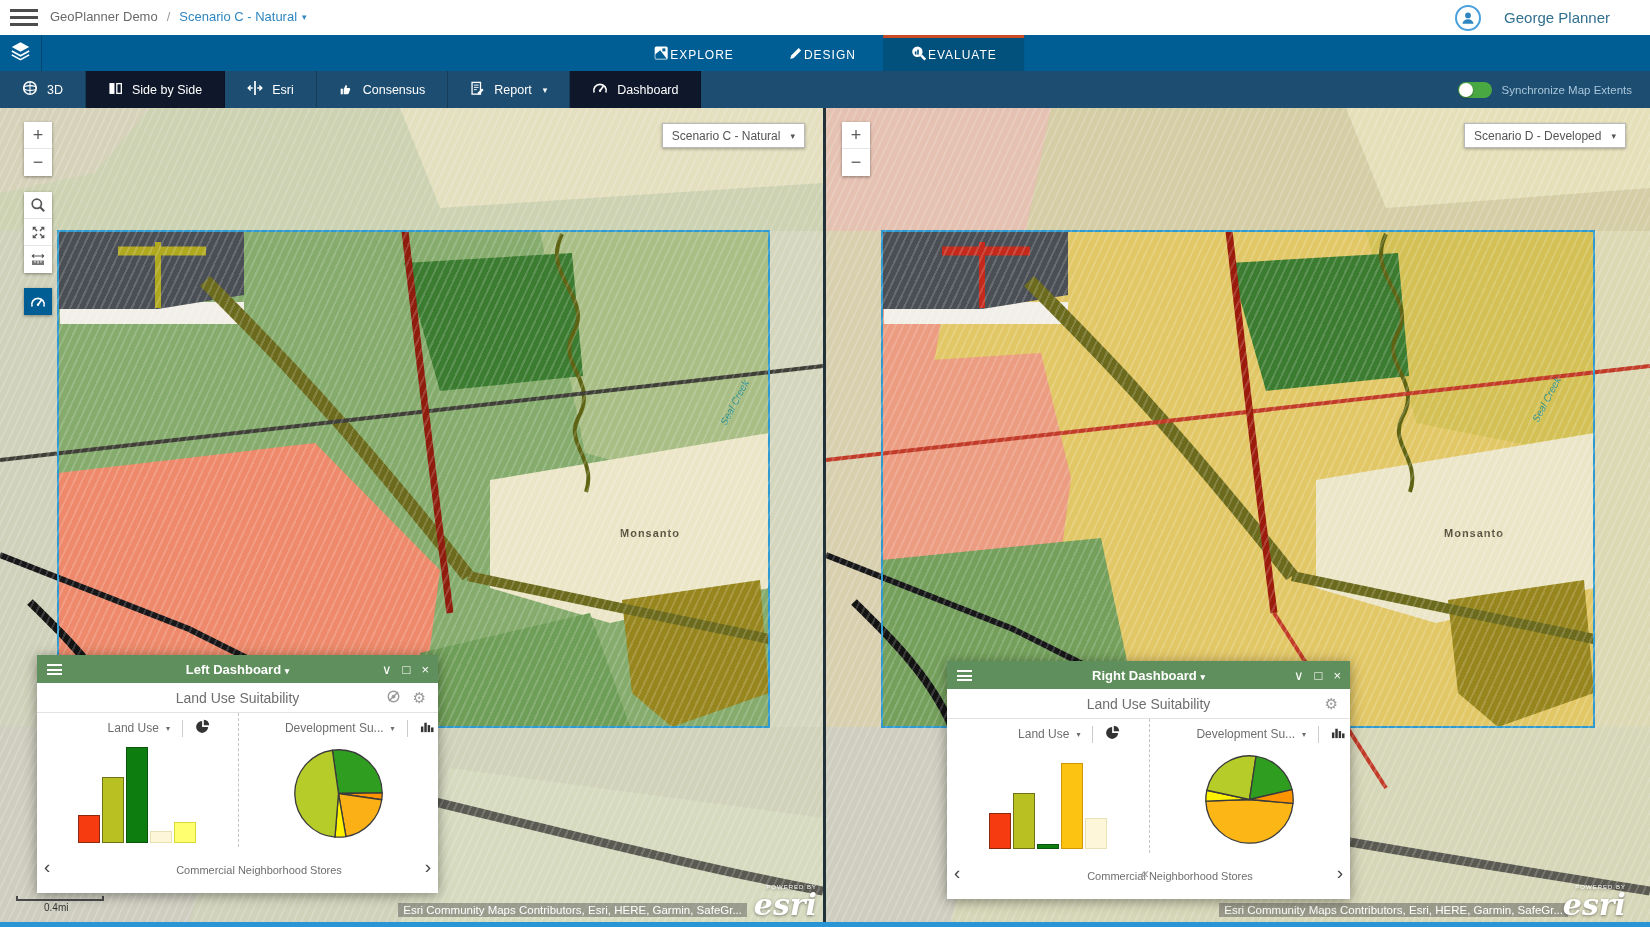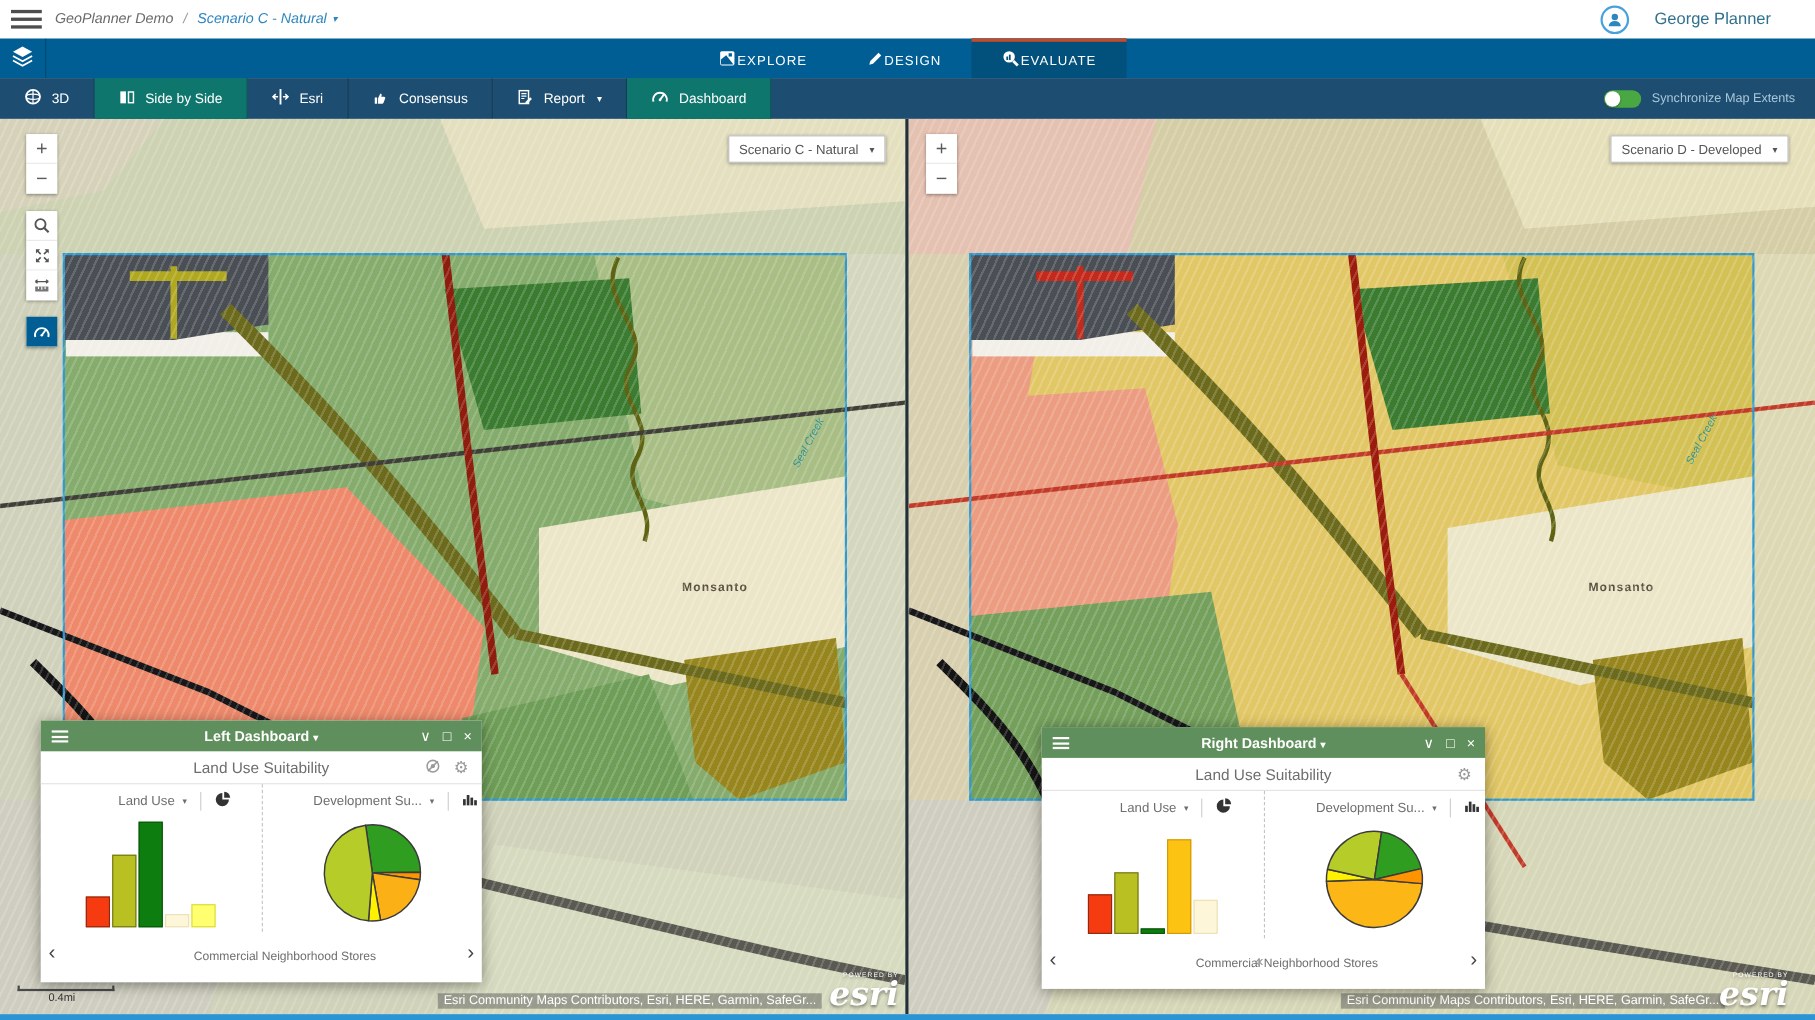--- a/index.html
+++ b/index.html
@@ -5,38 +5,38 @@
   * { box-sizing: border-box; }
   html,body { margin:0; padding:0; }
   body {
     width:1650px; height:927px; position:relative; overflow:hidden;
     font-family:"Liberation Sans", sans-serif; background:#fff;
   }
   
   .header { position:absolute; top:0; left:0; right:0; height:35px; background:#fff; z-index:30; }
   .hamburger { position:absolute; left:10px; top:9px; width:28px; height:18px; cursor:pointer; }
   .hamburger div { height:3px; background:#4d4d4d; margin-bottom:4px; }
-  .breadcrumb { position:absolute; left:50px; top:0; height:33px; display:flex; align-items:center; gap:9px; font-size:13px;font-style:italic; }
+  .breadcrumb { position:absolute; left:50px; top:0; height:33px; display:flex; align-items:center; gap:9px; font-size:13px; }
   .bc-app { color:#6a6a6a; }
   .bc-sep { color:#9a9a9a; }
   .bc-scenario { color:#2e86c1; display:flex; align-items:center; gap:5px; cursor:pointer; }
   .bc-caret { font-size:9px; }
   .userchip { position:absolute; right:40px; top:0; height:35px; display:flex; align-items:center; gap:23px; cursor:pointer; }
   .avatar { width:26px; height:26px; border-radius:50%; border:2px solid #49a1dc; display:flex; align-items:center; justify-content:center; background:#fff; }
   .username { color:#31708f; font-size:15px; }
   
   .navbar { position:absolute; top:35px; left:0; right:0; height:36px; background:#015e95; z-index:30; }
   .layers-tile { position:absolute; left:0; top:0; width:42px; height:36px; display:flex; align-items:center; justify-content:center; border-right:1px solid rgba(0,0,0,.25); cursor:pointer; }
   .tabs { position:absolute; left:50%; transform:translateX(-50%); top:0; height:36px; display:flex; }
   .tab { display:flex; align-items:center; gap:1px; padding:0 27px; color:#fff; font-size:12px; letter-spacing:1px; cursor:pointer; border-top:3px solid transparent; }
   .tab.active { background:#02507c; border-top:3px solid #c84a27; }
   
   .toolbar { position:absolute; top:71px; left:0; right:0; height:37px; background:#1d4d70; display:flex; align-items:stretch; z-index:30; }
   .tb-btn { display:flex; align-items:center; gap:9px; padding:0 22px; color:#fff; font-size:12.5px; border-right:1px solid rgba(0,0,0,.22); cursor:pointer; white-space:nowrap; }
-  .tb-btn.green { background:#0f766e; }
+  .tb-btn.green { background:#0f172a; }
   .tb-caret { font-size:9px; margin-left:2px; }
   .sync { margin-left:auto; display:flex; align-items:center; gap:10px; padding-right:18px; }
   .switch { width:34px; height:16px; border-radius:9px; background:#4aa842; position:relative; cursor:pointer; }
   .switch .knob { position:absolute; left:1px; top:1px; width:14px; height:14px; border-radius:50%; background:#fff; box-shadow:0 1px 2px rgba(0,0,0,.4); }
   .sync-label { color:#a9c6da; font-size:11.5px; }
   
   .maps { position:absolute; top:108px; left:0; right:0; bottom:5px; background:#22303a; }
   .map { position:absolute; top:0; bottom:0; overflow:hidden; background:#d7d7c3; }
   .map.left { left:0; width:823px; }
   .map.right { left:826px; width:824px; }

